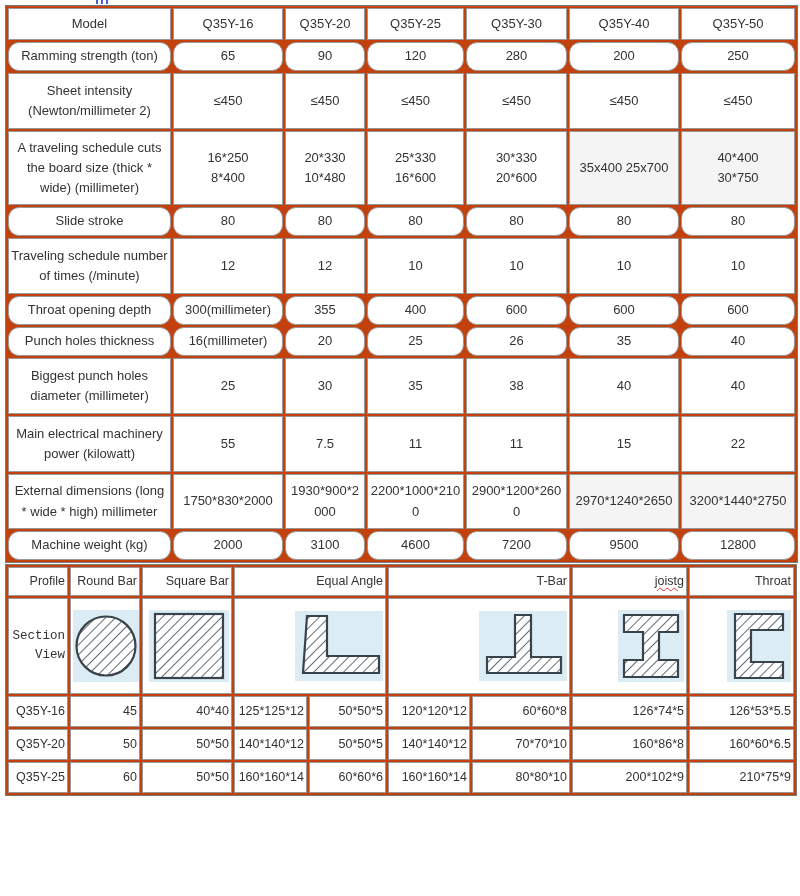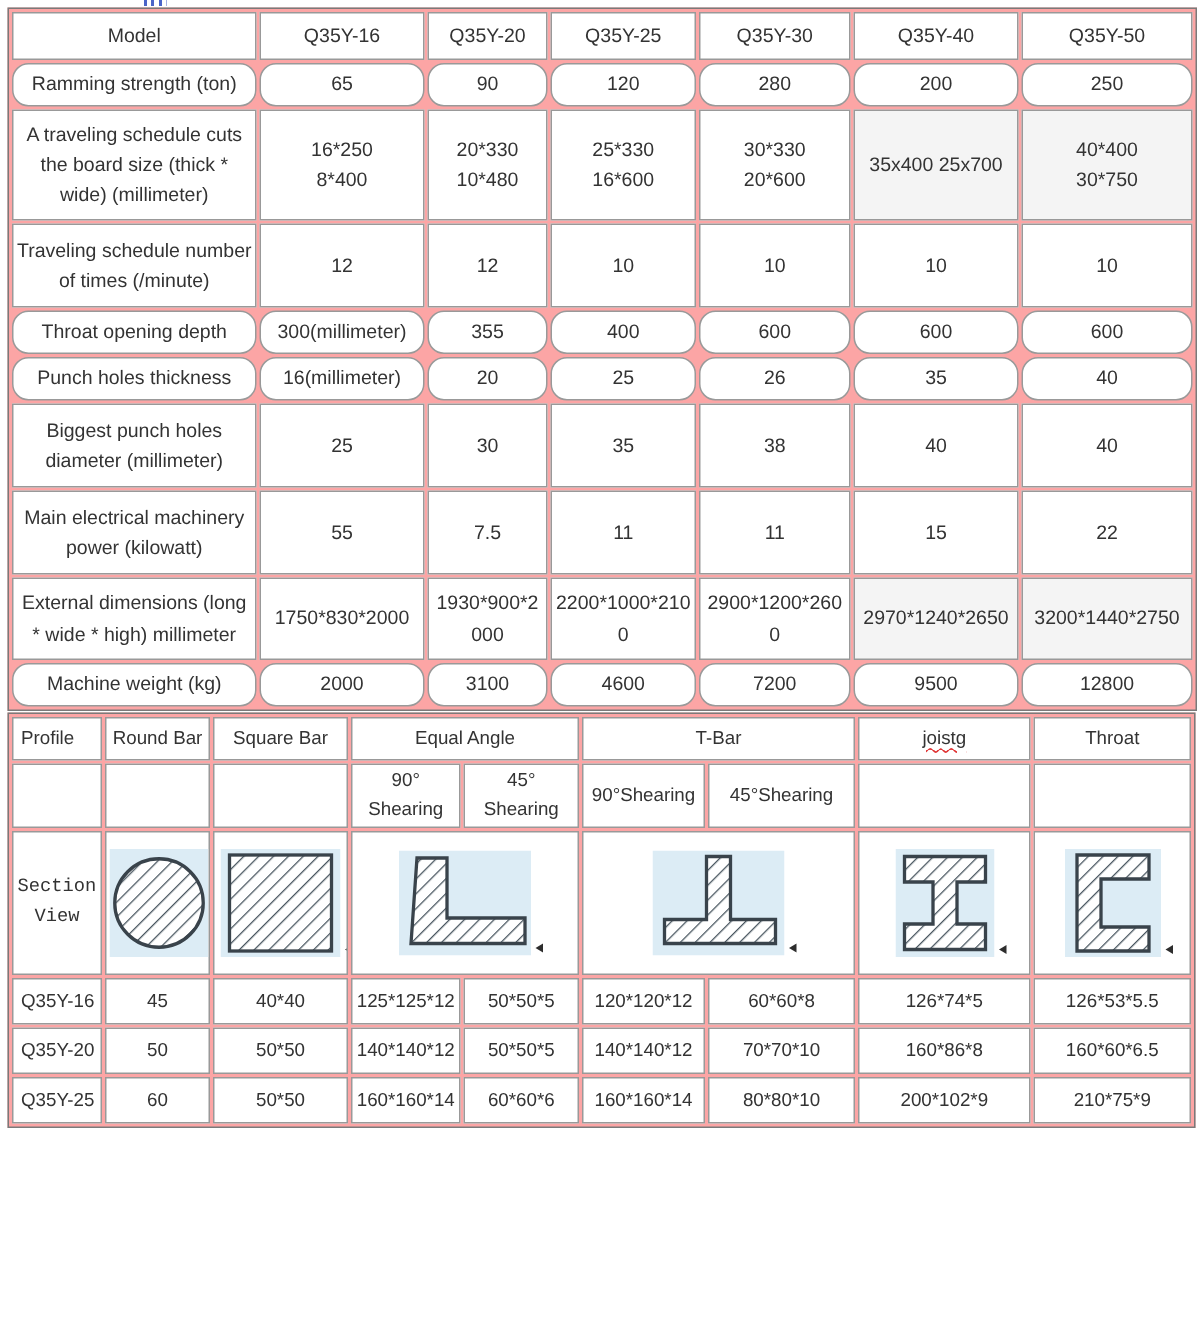--- a/index.html
+++ b/index.html
@@ -8,37 +8,37 @@
     background:#ffffff;color:#333333;
     font-family:"Liberation Sans","DejaVu Sans",sans-serif;
   }
   .page{padding:5px 0 0 5px;}
   .top-artifact{
     position:absolute;left:96px;top:0;width:15px;height:4px;
     background:repeating-linear-gradient(90deg,#4b64c8 0 2px,rgba(0,0,0,0) 2px 5px);
   }
   table{
     border-collapse:separate;border-spacing:2px;table-layout:fixed;
-    width:790px;background:#fca5a5;border:1px solid #7a7a7a;
+    width:790px;background:#c2410c;border:1px solid #7a7a7a;
   }
   #profile-table{margin-top:1px;}
   td,th{
     border:1px solid #999999;background:#fff;
     font-size:13px;font-weight:normal;line-height:1.55;
     text-align:center;vertical-align:middle;
     padding:1px 2px;overflow:hidden;
   }
   .v{white-space:pre-line;word-break:break-all;}
   .left{text-align:left;padding-left:5px;}
   .tint{background:#f4f4f4;}
   
   .rh td{height:28px;} .rs td{height:25px;border-radius:11px;} .rd td{height:52px;}
   .rt td{height:70px;} .re td{height:51px;}
   .rh2 td{height:25px;} .rsec td{height:92px;font-family:Liberation Mono, monospace;} .rs2 td{height:27px;}
-  #profile-table td{font-size:12.5px;}
+  #profile-table td{font-size:12.5px;text-align:right;}
   .misspell{
     text-decoration:underline wavy #e03131;
     text-decoration-thickness:1px;text-underline-offset:2px;margin-top:12px;
   }
   .secimg{position:relative;display:inline-block;vertical-align:middle;line-height:0;}
   .secimg svg{display:block;}
   .mark{
     position:absolute;right:-8px;bottom:2px;width:0;height:0;
     border-right:5px solid #2d2d2d;border-top:3px solid transparent;border-bottom:3px solid transparent;
   }
@@ -81,33 +81,51 @@
     </tr>
     <tr class="rs">
       <td>Ramming strength (ton)</td>
       <td class="v">65</td>
       <td class="v">90</td>
       <td class="v">120</td>
       <td class="v">280</td>
       <td class="v">200</td>
       <td class="v">250</td>
     </tr>
+    <tr class="rd">
+      <td>Sheet intensity (Newton/millimeter 2)</td>
+      <td class="v">≤450</td>
+      <td class="v">≤450</td>
+      <td class="v">≤450</td>
+      <td class="v">≤450</td>
+      <td class="v">≤450</td>
+      <td class="v">≤450</td>
+    </tr>
     <tr class="rt">
       <td>A traveling schedule cuts the board size (thick * wide) (millimeter)</td>
       <td class="v">16*250
 8*400</td>
       <td class="v">20*330
 10*480</td>
       <td class="v">25*330
 16*600</td>
       <td class="v">30*330
 20*600</td>
       <td class="v tint">35x400 25x700</td>
       <td class="v tint">40*400
 30*750</td>
+    </tr>
+    <tr class="rs">
+      <td>Slide stroke</td>
+      <td class="v">80</td>
+      <td class="v">80</td>
+      <td class="v">80</td>
+      <td class="v">80</td>
+      <td class="v">80</td>
+      <td class="v">80</td>
     </tr>
     <tr class="rd">
       <td>Traveling schedule number of times (/minute)</td>
       <td class="v">12</td>
       <td class="v">12</td>
       <td class="v">10</td>
       <td class="v">10</td>
       <td class="v">10</td>
       <td class="v">10</td>
     </tr>
@@ -183,31 +201,20 @@
     <tbody>
         <tr class="rh2">
       <td class="left">Profile</td>
       <td>Round Bar</td>
       <td>Square Bar</td>
       <td colspan="2">Equal Angle</td>
       <td colspan="2">T-Bar</td>
       <td><span class="misspell">joistg</span></td>
       <td>Throat</td>
     </tr>
-    <tr class="rh2">
-      <td></td>
-      <td></td>
-      <td></td>
-      <td>90° Shearing</td>
-      <td>45° Shearing</td>
-      <td>90°Shearing</td>
-      <td>45°Shearing</td>
-      <td></td>
-      <td></td>
-    </tr>
     <tr class="rsec">
       <td>Section View</td>
       <td>
         <span class="secimg">
           <svg width="66" height="72" viewBox="0 0 66 72">
             <rect width="66" height="72" fill="#dcecf5"></rect>
             <circle cx="33" cy="36" r="29.5" fill="url(#hatch)" stroke="#39434b" stroke-width="2.2"></circle>
           </svg>
         </span>
       </td>

